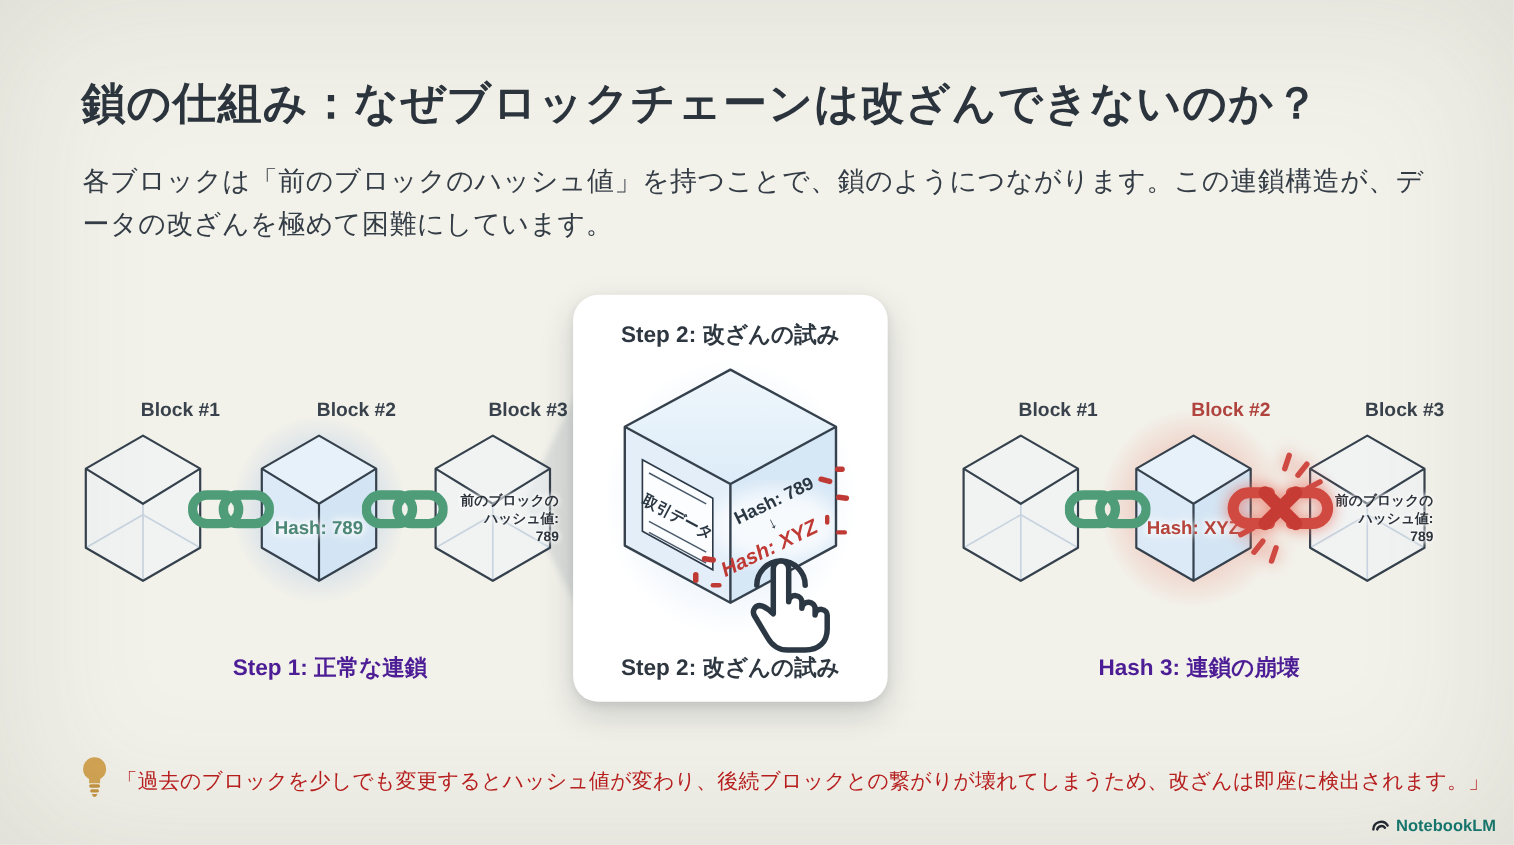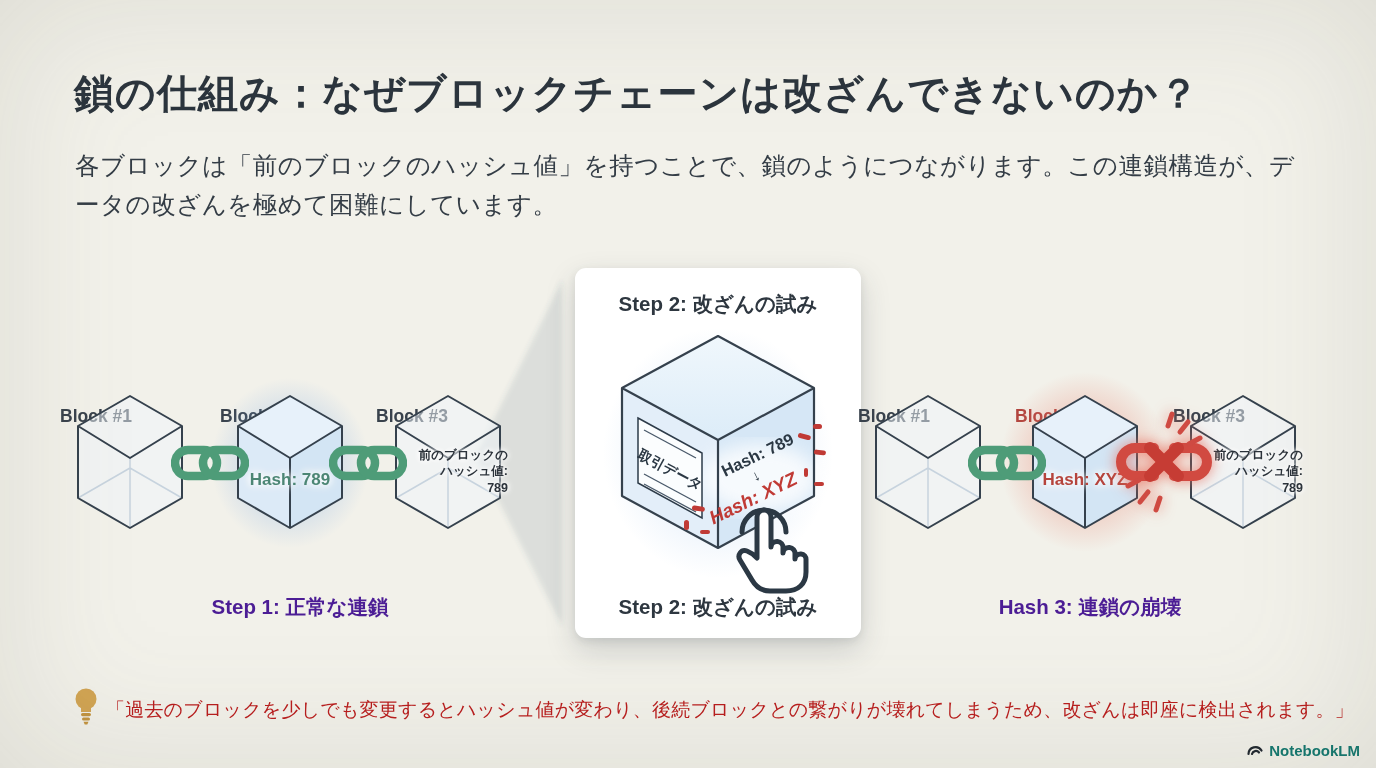--- a/index.html
+++ b/index.html
@@ -17,21 +17,21 @@
   .page-title{
     left:74px;top:66px;font-size:40px;font-weight:700;color:#2b343d;
     letter-spacing:1px;white-space:nowrap;
   }
   .page-subtitle{
     left:75px;top:146px;width:1240px;font-size:24.5px;line-height:1.6;
     color:#343d46;letter-spacing:.5px;
   }
   .beam{left:0;top:0;pointer-events:none;}
   .blk-label{
-    width:140px;text-align:left;font-size:17.5px;font-weight:600;color:#39424c;margin-top:44px;
+    width:140px;text-align:right;font-size:17.5px;font-weight:600;color:#39424c;
   }
   .blk-label.red{color:#b0433d;}
   .glow-blue{
     width:158px;height:170px;border-radius:50%;
     background:radial-gradient(closest-side,rgba(128,172,228,.62),rgba(128,172,228,0));
   }
   .glow-red{
     width:170px;height:180px;border-radius:50%;
     background:radial-gradient(closest-side,rgba(231,118,99,.62),rgba(231,118,99,0));
   }
@@ -43,21 +43,21 @@
   .hash-overlay.red{color:#b5443c;}
   .blk-inner{
     width:120px;text-align:right;font-size:12.5px;line-height:1.3;font-weight:600;
     color:#2c333b;text-shadow:0 0 4px #fff,0 0 6px #fff,0 0 8px #fff;
   }
   .step-caption{
     width:320px;text-align:center;font-size:20.5px;font-weight:700;color:#4c1d95;
     white-space:nowrap;
   }
   .card{
-    left:575px;top:268px;width:286px;height:370px;background:#fff;border-radius:11px;
+    left:521px;top:268px;width:286px;height:370px;background:#fff;border-radius:23px;
     box-shadow:0 12px 30px rgba(45,55,65,.18),0 3px 8px rgba(45,55,65,.10);
   }
   .card-caption{
     position:absolute;left:0;width:100%;text-align:center;
     font-size:20.5px;font-weight:700;color:#2e3740;white-space:nowrap;
   }
   .edge-dark{fill:none;stroke:#35414d;stroke-width:2;stroke-linejoin:round;}
   .edge-light{fill:none;stroke:#c7d3de;stroke-width:1.5;}
   .panel-line{stroke:#49596a;stroke-width:1.3;}
   .cube-svg-text{font-family:"Liberation Sans","DejaVu Sans",sans-serif;}

